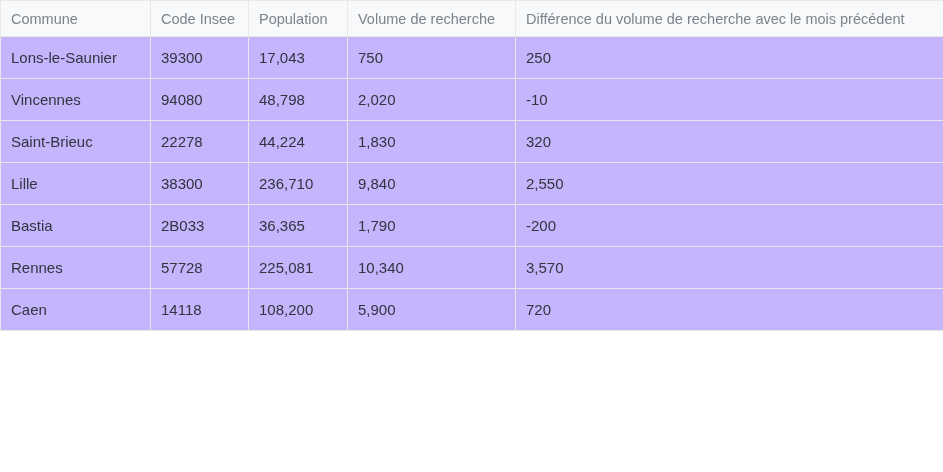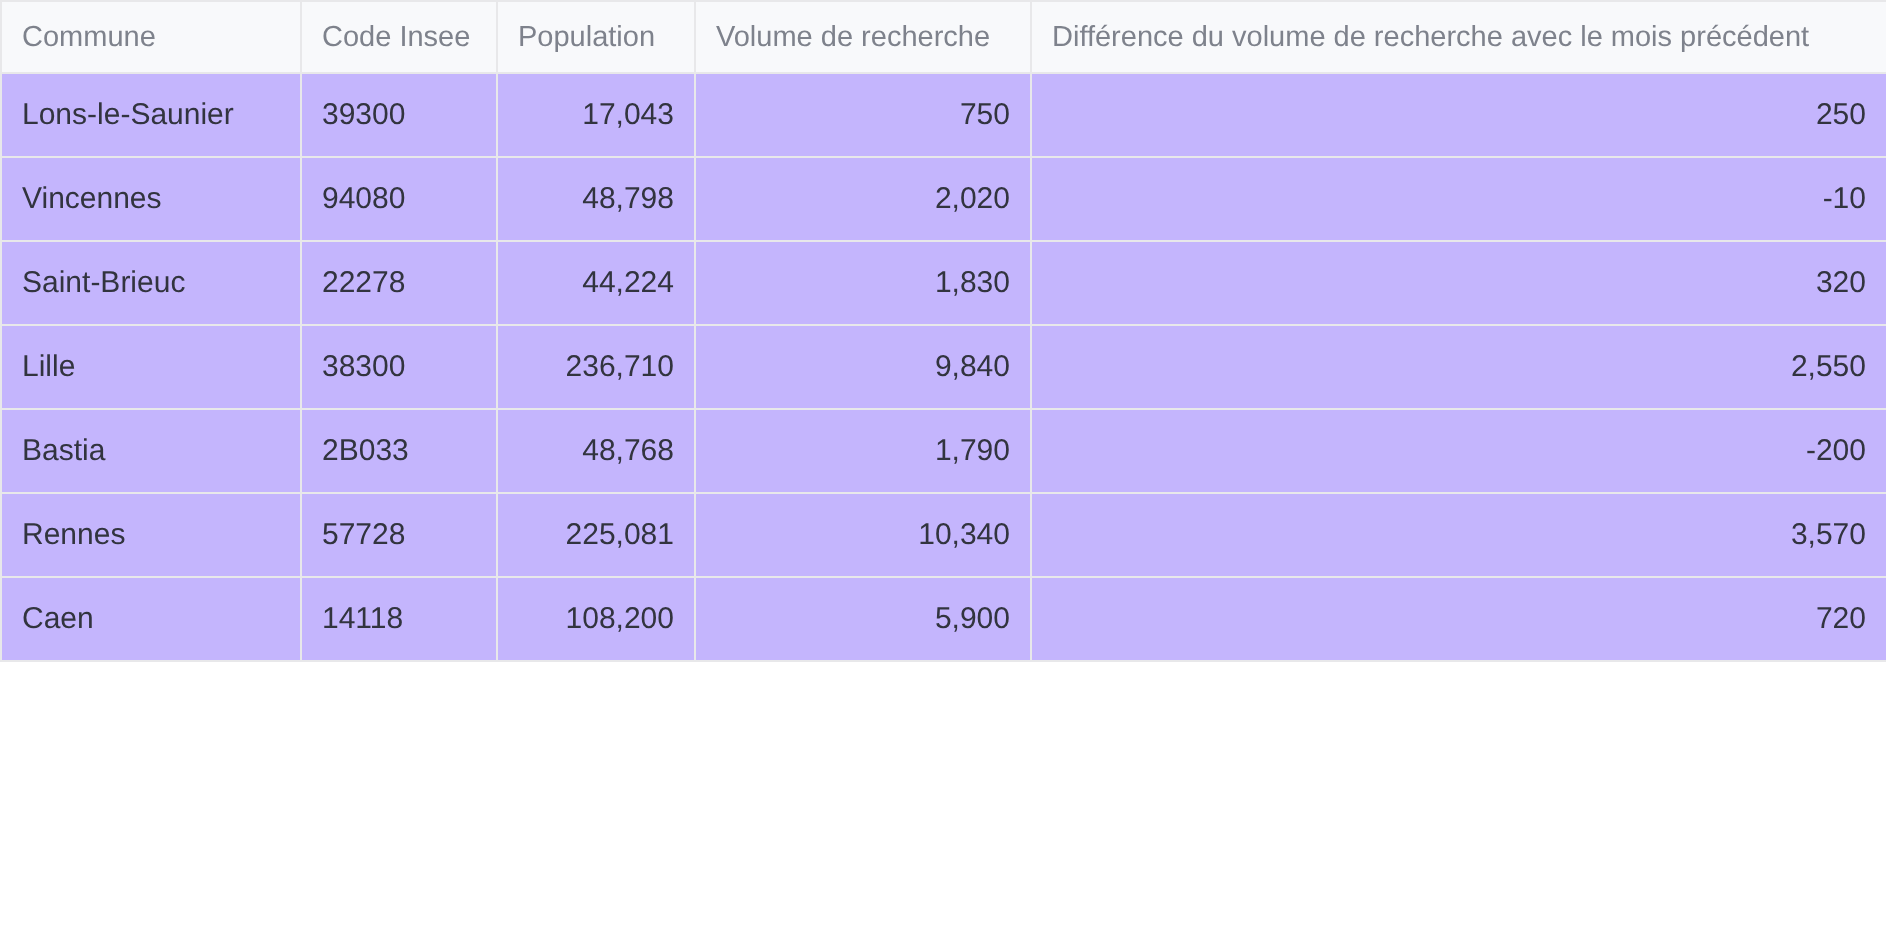--- a/index.html
+++ b/index.html
@@ -41,21 +41,21 @@
     font-size: 14.5px;
     text-align: left;
   }
   table.data-table td {
     height: 42px;
     background: #c4b5fd;
     color: #32343f;
     font-weight: 400;
   }
   .align-left  { text-align: left; }
-  .align-right { text-align: right; }
+  .align-right { }
 </style>
 </head>
 <body>
 
 <div class="page">
   <table class="data-table">
     <colgroup>
       <col class="c0">
         <col class="c1">
         <col class="c2">
@@ -96,21 +96,21 @@
         <tr>
           <td class="align-left">Lille</td>
           <td class="align-left">38300</td>
           <td class="align-right">236,710</td>
           <td class="align-right">9,840</td>
           <td class="align-right">2,550</td>
         </tr>
         <tr>
           <td class="align-left">Bastia</td>
           <td class="align-left">2B033</td>
-          <td class="align-right">48,768</td>
+          <td class="align-right">36,365</td>
           <td class="align-right">1,790</td>
           <td class="align-right">-200</td>
         </tr>
         <tr>
           <td class="align-left">Rennes</td>
           <td class="align-left">57728</td>
           <td class="align-right">225,081</td>
           <td class="align-right">10,340</td>
           <td class="align-right">3,570</td>
         </tr>

